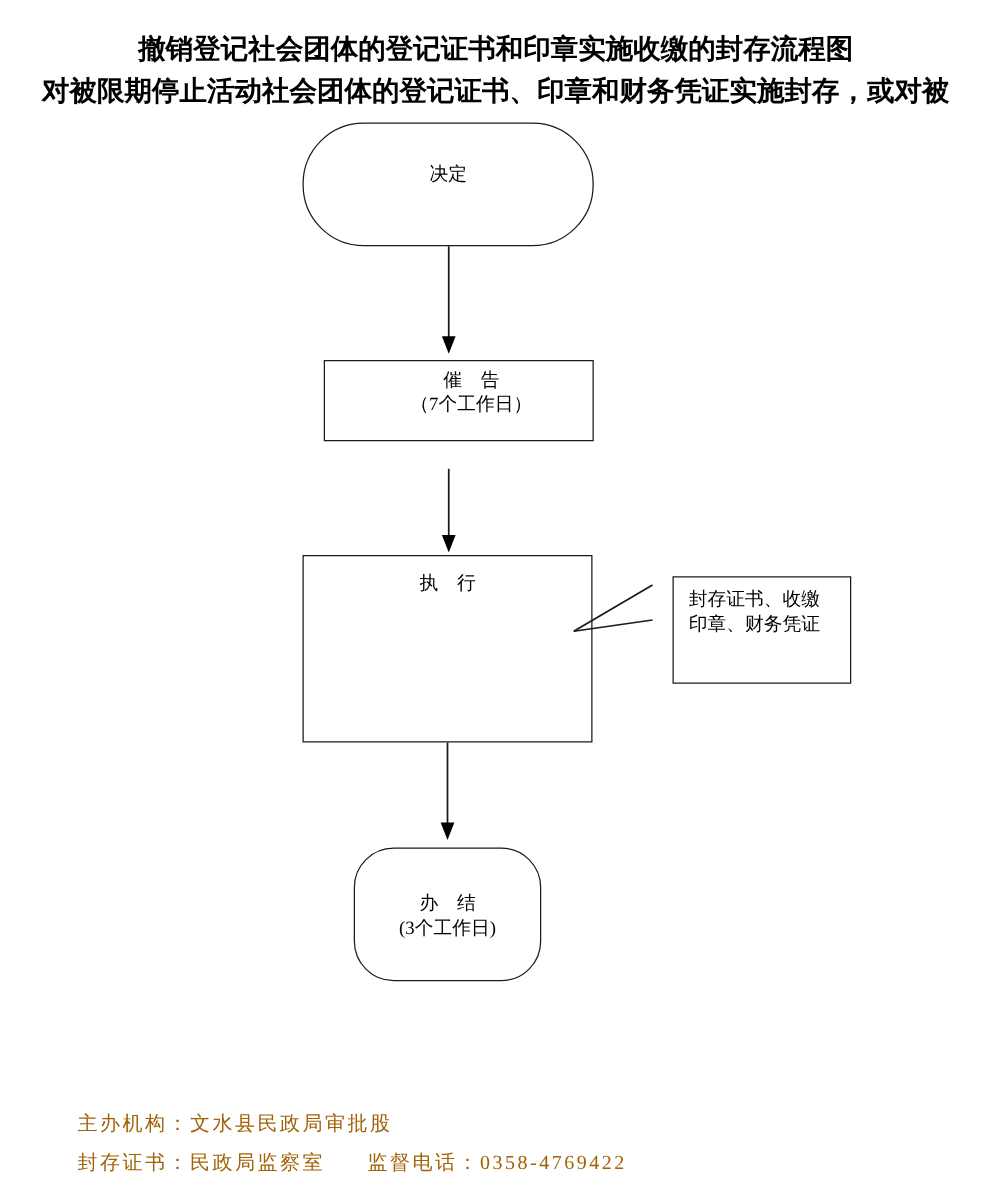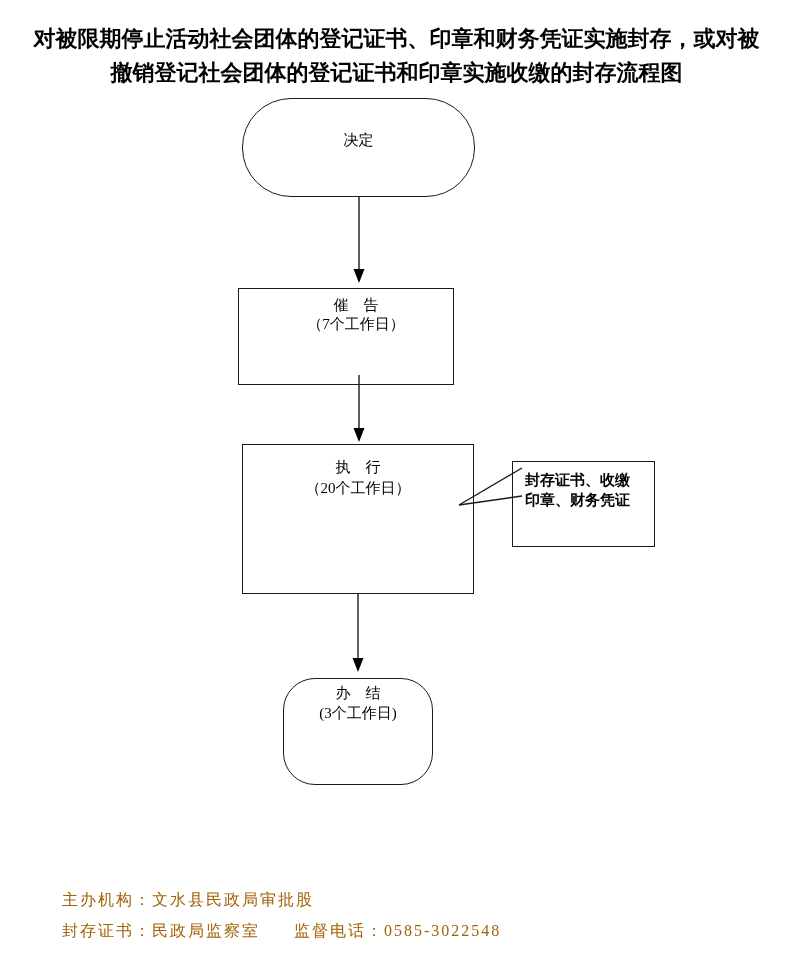--- a/index.html
+++ b/index.html
@@ -31,26 +31,26 @@
     position: absolute;
     border: 1.4px solid #1a1a1a;
     background: #ffffff;
     text-align: center;
     font-family: "Liberation Serif", serif;
     font-size: 15px;
     color: #000000;
   }
   .node-line { display: block; white-space: pre; line-height: 20px; }
   .stadium  { left: 242px; top: 98px;  width: 233px; height: 99px;  border-radius: 49px; padding-top: 31px; }
-  .notice   { left: 238px; top: 288px; width: 216px; height: 97px;  padding-top: 7px; padding-left: 20px; }
+  .notice   { left: 259px; top: 288px; width: 216px; height: 65px;  padding-top: 7px; padding-left: 20px; }
   .notice .node-line { line-height: 19px; }
   .execute  { left: 242px; top: 444px; width: 232px; height: 150px; padding-top: 12px; }
   .execute .node-line { line-height: 21px; }
-  .callout  { left: 512px; top: 461px; width: 143px; height: 86px;  text-align: left; padding: 8px 0 0 12px; font-weight: bold; }
-  .complete { left: 283px; top: 678px; width: 150px; height: 107px; border-radius: 32px; padding-top: 4px; }
+  .callout  { left: 538px; top: 461px; width: 143px; height: 86px;  text-align: left; padding: 8px 0 0 12px; }
+  .complete { left: 283px; top: 678px; width: 150px; height: 107px; border-radius: 32px; padding-top: 34px; }
   .connectors {
     position: absolute;
     left: 0; top: 0;
     width: 793px; height: 958px;
     pointer-events: none;
   }
   .connectors line { stroke: #1a1a1a; stroke-width: 1.4; }
   .connectors polygon { fill: #000000; stroke: none; }
   .footer {
     position: absolute;
@@ -64,38 +64,37 @@
   }
   .footer-line { white-space: pre; }
   .phone-label { margin-left: 34px; }
 </style>
 </head>
 <body>
 
 <div class="page">
 
   <h1 class="title">
+    <span class="title-line">撤销登记社会团体的登记证书和印章实施收缴的封存流程图</span>
     <span class="title-line">对被限期停止活动社会团体的登记证书、印章和财务凭证实施封存，或对被</span>
-    <span class="title-line">撤销登记社会团体的登记证书和印章实施收缴的封存流程图</span>
   </h1>
 
   <div class="flow">
 
     <div class="node stadium">
       <span class="node-line">决定</span>
     </div>
 
     <div class="node notice">
       <span class="node-line">催　告</span>
       <span class="node-line">（7个工作日）</span>
     </div>
 
     <div class="node execute">
       <span class="node-line">执　行</span>
-      <span class="node-line">（20个工作日）</span>
     </div>
 
     <div class="node callout">
       <span class="node-line">封存证书、收缴</span>
       <span class="node-line">印章、财务凭证</span>
     </div>
 
     <div class="node complete">
       <span class="node-line">办　结</span>
       <span class="node-line">(3个工作日)</span>
@@ -117,16 +116,16 @@
       <g>
         <line x1="459" y1="505" x2="522" y2="468"></line>
         <line x1="459" y1="505" x2="522" y2="496"></line>
       </g>
     </svg>
 
   </div>
 
   <div class="footer">
     <div class="footer-line"><span>主办机构：</span><span>文水县民政局审批股</span></div>
-    <div class="footer-line"><span>封存证书：</span><span>民政局监察室</span><span class="phone-label">监督电话：</span><span>0585-3022548</span></div>
+    <div class="footer-line"><span>封存证书：</span><span>民政局监察室</span><span class="phone-label">监督电话：</span><span>0358-4769422</span></div>
   </div>
 
 </div>
 
 </body></html>

